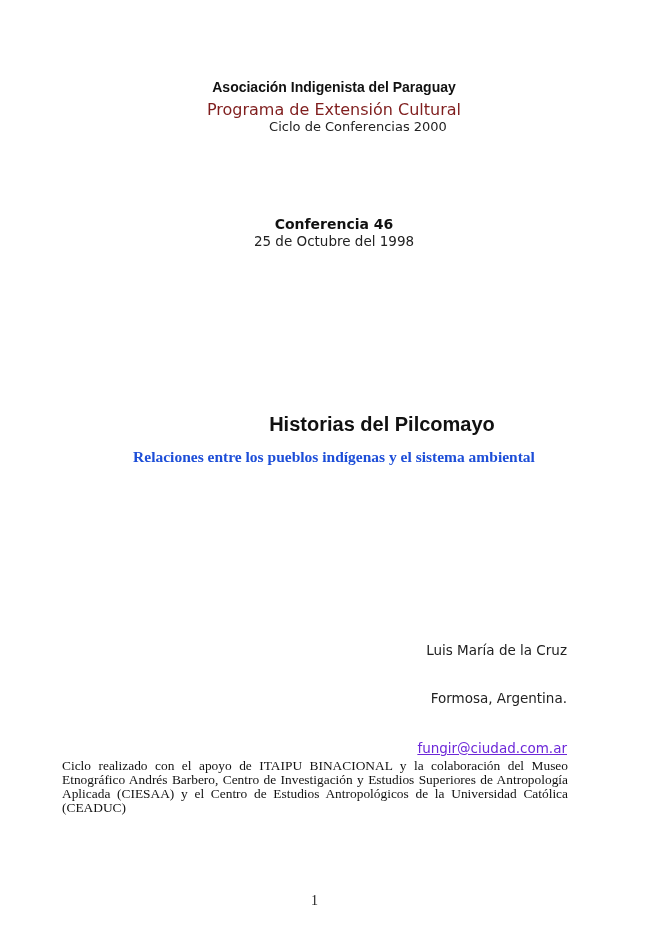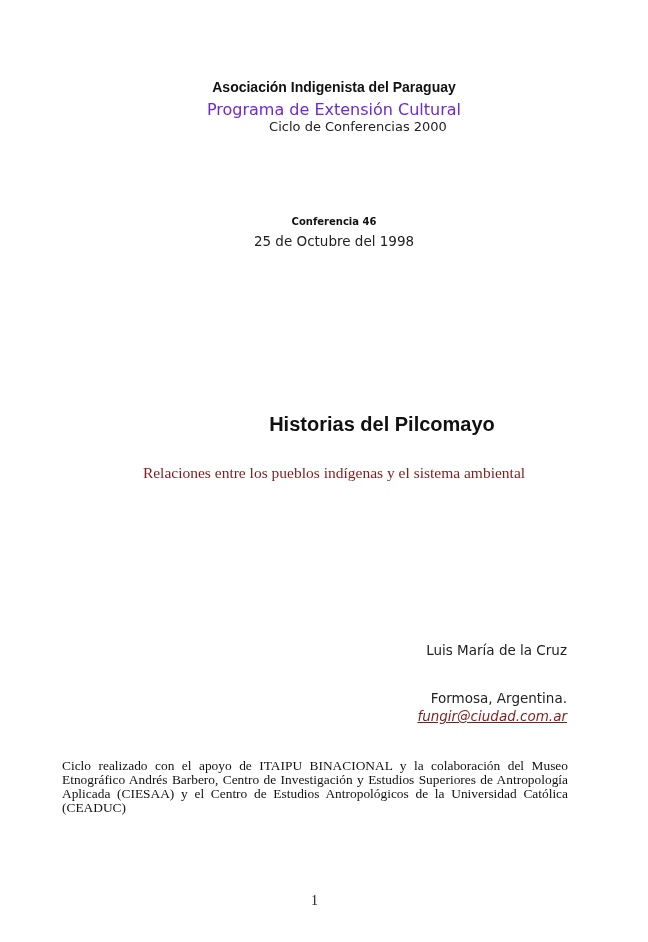--- a/index.html
+++ b/index.html
@@ -14,40 +14,40 @@
       overflow: hidden;
       color: #000;
     }
     .abs { position: absolute; white-space: nowrap; }
     .center { left: 0; width: 628px; text-align: center; padding-left: 20px; }
     .sans-b { font-family: "Liberation Sans", sans-serif; font-weight: bold; }
     .dejavu { font-family: "DejaVu Sans", sans-serif; }
     .serif { font-family: "Liberation Serif", serif; }
 
     #org { top: 79px; font-size: 14px; color: #111; }
-    #program { top: 100px; font-size: 16px; color: #6d28d9; }
+    #program { top: 100px; font-size: 16px; color: #7f1d1d; }
     #cycle { top: 119px; font-size: 13px; color: #222; margin-left: 24px; }
 
-    #conf-num { top: 216px; font-size: 10px; font-weight: bold; color: #111; }
+    #conf-num { top: 216px; font-size: 14px; font-weight: bold; color: #111; }
     #conf-date { top: 233px; font-size: 13.5px; color: #222; }
 
     #title { top: 413px; left: 8px; width: 628px; font-size: 20px; color: #111; margin-left: 40px; }
-    #subtitle { top: 464px; left: 0; width: 628px; font-size: 15.5px; font-weight: normal; color: #7f1d1d; }
+    #subtitle { top: 448px; left: 0; width: 628px; font-size: 15.5px; font-weight: bold; color: #1d4ed8; }
 
     .author-block {
       position: absolute;
       right: 81px;
       text-align: right;
       font-size: 13.5px;
       color: #222;
       white-space: nowrap;
     }
     #author-name { top: 642px; }
     #author-place { top: 690px; margin-left: 27px; }
-    #author-email { top: 708px; color: #7f1d1d; text-decoration: underline; cursor: pointer; font-style: italic; }
+    #author-email { top: 740px; color: #6d28d9; text-decoration: underline; cursor: pointer; }
 
     #credits {
       position: absolute;
       top: 759px;
       left: 62px;
       width: 506px;
       font-size: 13.4px;
       line-height: 14px;
       text-align: justify;
       color: #111;

